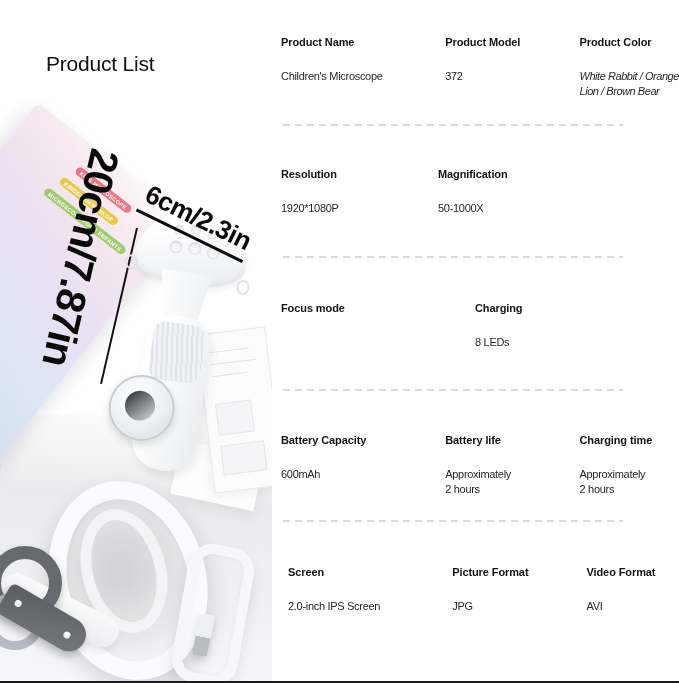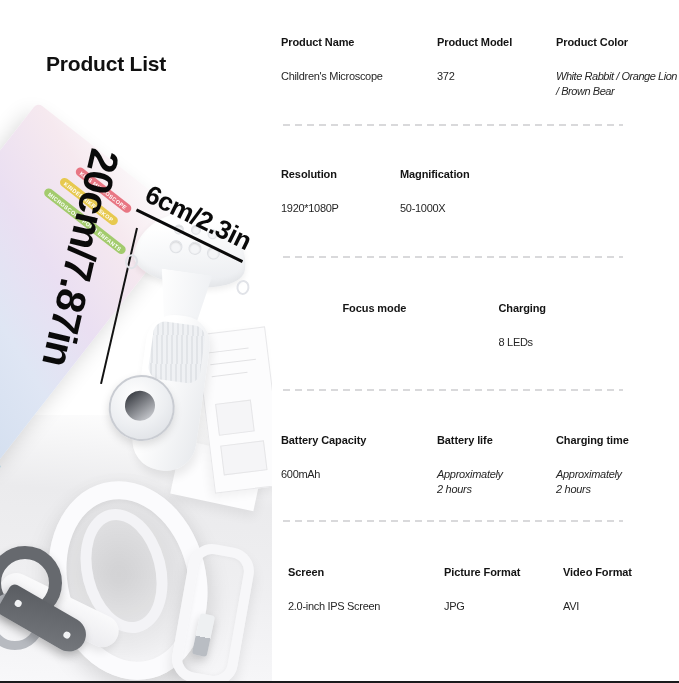--- a/index.html
+++ b/index.html
@@ -3,21 +3,21 @@
 <meta charset="utf-8">
 <style>
   html,body{margin:0;padding:0;}
   body{
     width:679px;height:683px;position:relative;overflow:hidden;
     background:#ffffff;font-family:"Liberation Sans",sans-serif;
     -webkit-font-smoothing:antialiased;
   }
   
   .photo-panel{position:absolute;left:0;top:0;width:272px;height:683px;overflow:hidden;}
-  .page-title{position:absolute;left:46px;top:52px;font-size:21px;font-weight:700;color:#101010;letter-spacing:-.2px;z-index:9;}
+  .page-title{position:absolute;left:46px;top:52px;font-size:21px;font-weight:400;color:#101010;letter-spacing:-.2px;z-index:9;}
   .surface{position:absolute;left:0;top:415px;width:272px;height:268px;
     background:linear-gradient(185deg,#ffffff 0%,#ebebed 32%,#efeff1 62%,#f8f8fa 100%);}
   .surface-shadow{position:absolute;left:24px;top:470px;width:190px;height:190px;
     background:radial-gradient(ellipse at 50% 55%,rgba(0,0,0,.12) 0%,rgba(0,0,0,0) 68%);filter:blur(6px);}
   
   .product-box{position:absolute;left:-78px;top:128px;width:190px;height:310px;
     transform:rotate(38deg);border-radius:6px;z-index:1;
     background:linear-gradient(200deg,#fdfdfd 0%,#f6e9ef 18%,#eadff2 40%,#dfe6f4 60%,#d5e0f0 80%,#cfe7ef 100%);
     box-shadow:0 12px 22px rgba(0,0,0,.16);}
   .box-side{position:absolute;left:-8px;bottom:-14px;width:105%;height:15px;
@@ -90,28 +90,28 @@
     border:9px solid #b7bac0;z-index:2;}
   .cable{position:absolute;left:180px;top:545px;width:46px;height:120px;border-radius:24px;
     border:10px solid #f7f7f9;transform:rotate(10deg);z-index:2;
     box-shadow:0 8px 14px rgba(0,0,0,.10),inset 0 0 5px rgba(0,0,0,.05);}
   .cable-connector{position:absolute;left:196px;top:614px;width:15px;height:42px;border-radius:3px;
     transform:rotate(12deg);z-index:3;
     background:linear-gradient(180deg,#eef0f2 0 55%,#b9bdc3 55% 100%);box-shadow:0 4px 8px rgba(0,0,0,.15);}
   .bottom-line{position:absolute;left:0;bottom:0;width:679px;height:2px;background:#1a1a1c;z-index:10;}
   
   .spec-panel{position:absolute;left:0;top:0;width:679px;height:683px;}
-  .spec-section{position:absolute;left:281px;width:398px;display:flex;}
-  .s1{top:30px;} .s2{top:162px;} .s3{top:296px;justify-content:center;} .s4{top:428px;} .s5{top:560px;margin-left:7px;}
+  .spec-section{position:absolute;left:281px;width:398px;display:flex;gap:38px;}
+  .s1{top:30px;} .s2{top:162px;} .s3{top:296px;} .s4{top:428px;} .s5{top:560px;margin-left:7px;}
   .cell{box-sizing:border-box;}
   .c1{width:156px;} .c2{width:119px;} .c3{width:123px;}
   .spec-label{margin-top:6px;font-size:11px;font-weight:700;color:#141414;letter-spacing:-.1px;line-height:13px;}
   .spec-value{margin-top:20px;font-size:11px;font-weight:400;color:#262626;letter-spacing:-.3px;line-height:14.5px;}
   .tight{letter-spacing:-.45px;font-style:italic;}
-  .narrow{max-width:74px;font-style:italic;}
+  .narrow{max-width:74px;}
   .sep{position:absolute;left:283px;width:340px;height:2px;
     background:repeating-linear-gradient(90deg,#d9d9db 0 7px,transparent 7px 12px);}
   .sep1{top:124px;} .sep2{top:256px;} .sep3{top:389px;} .sep4{top:520px;}
 </style>
 </head>
 <body>
 
 <div class="photo-panel">
   <div class="surface"></div>
   <div class="surface-shadow"></div>

